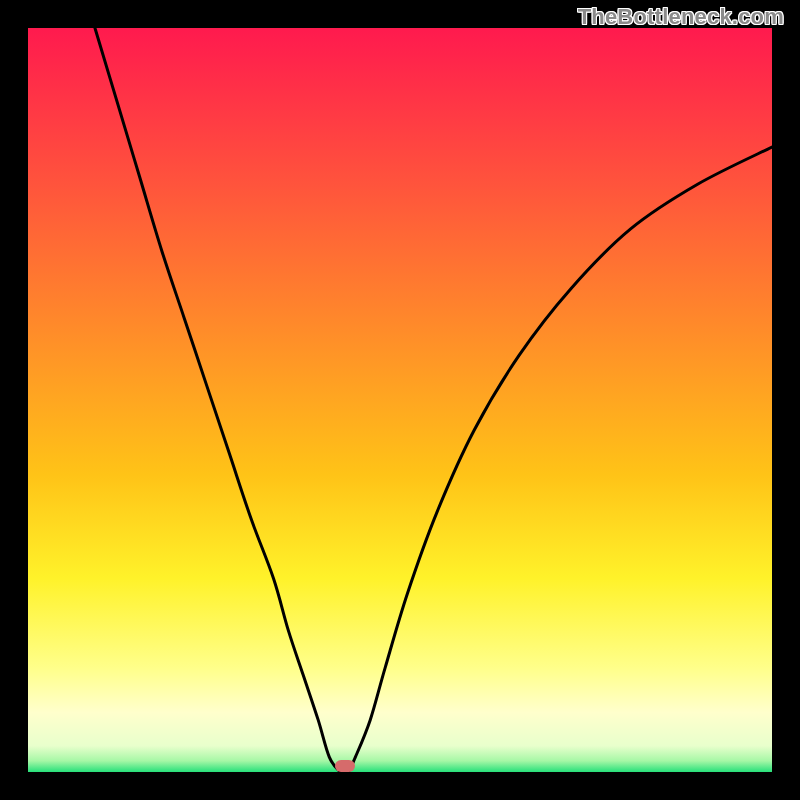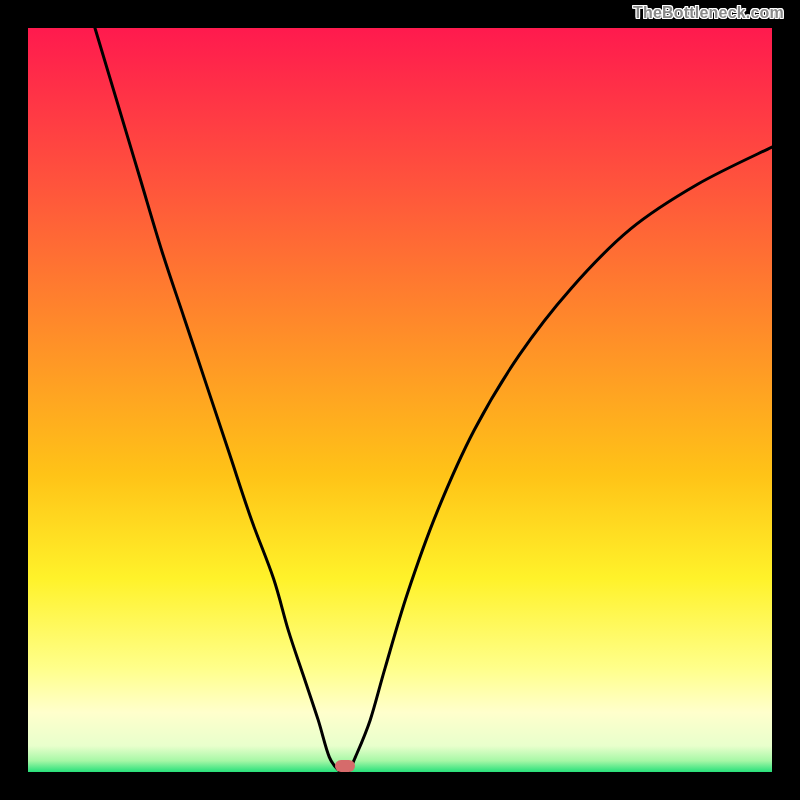--- a/index.html
+++ b/index.html
@@ -20,21 +20,21 @@
     position: absolute;
     left: 28px;
     top: 28px;
     width: 744px;
     height: 744px;
   }
   .watermark {
     position: absolute;
     top: 4px;
     right: 16px;
-    font-size: 16px;
+    font-size: 22px;
     font-weight: 600;
     color: #8a8a8a;
     letter-spacing: 0.2px;
     text-shadow:
       -1px 0 #fff,
       1px 0 #fff,
       0 -1px #fff,
       0 1px #fff,
       -1px -1px #fff,
       1px 1px #fff,

